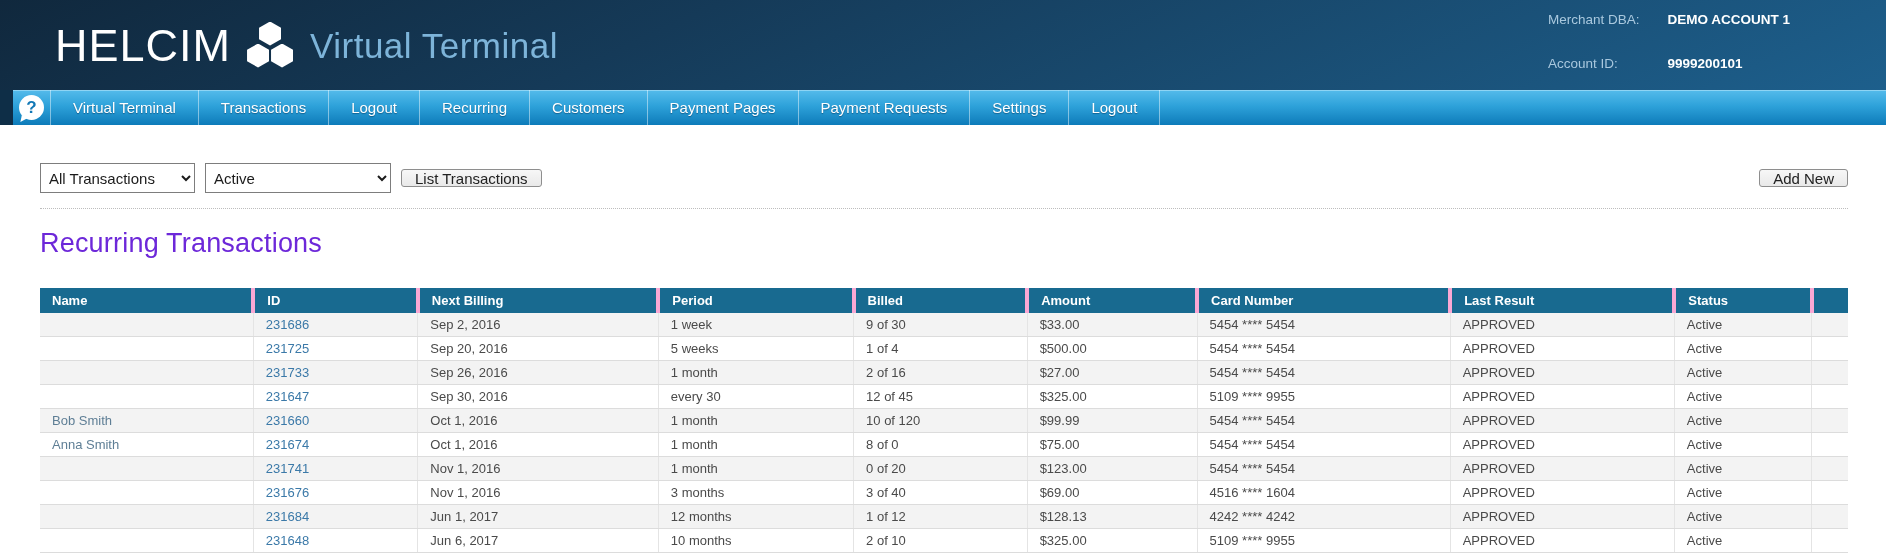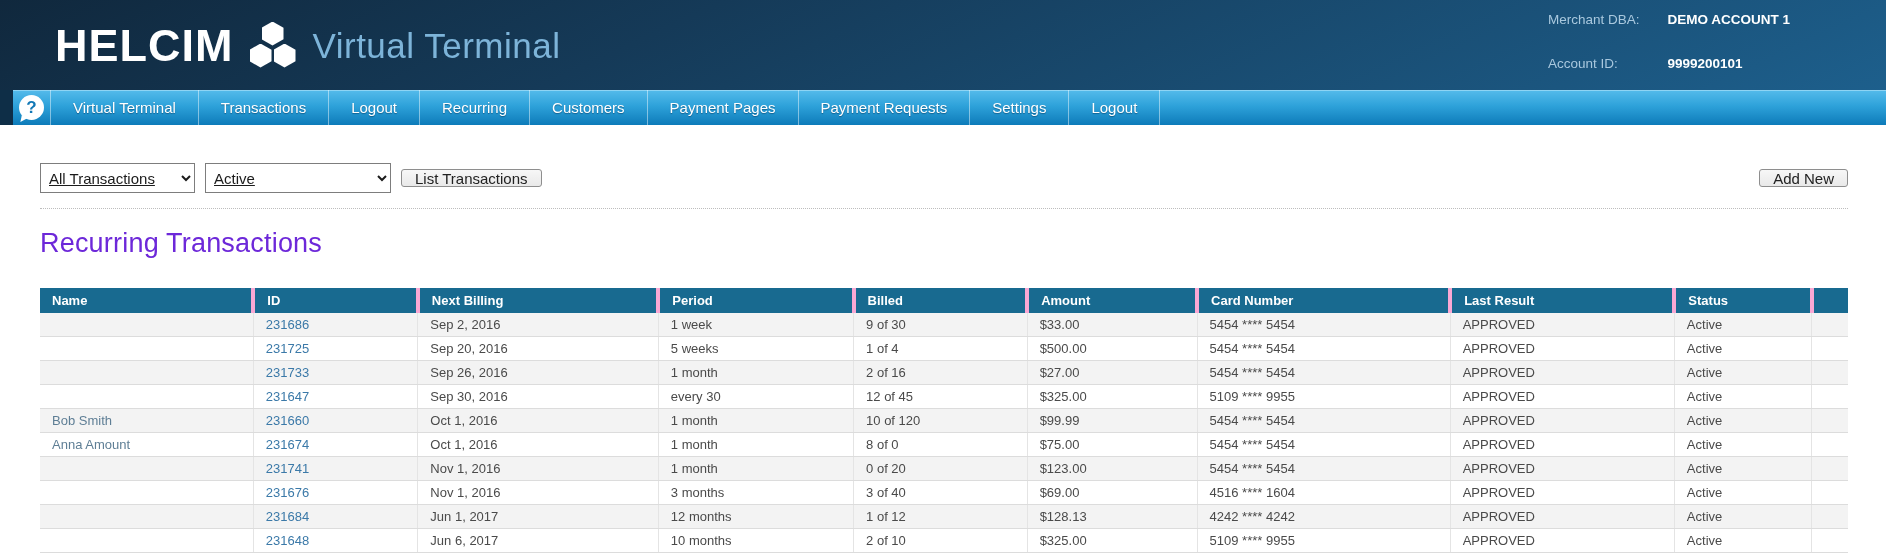--- a/index.html
+++ b/index.html
@@ -15,21 +15,21 @@
     height: 90px;
     background: linear-gradient(155deg, #10283d 0%, #153a58 35%, #1d5f8c 100%);
     display: flex;
     align-items: center;
     padding: 0 38px 0 55px;
   }
   .brand { display: flex; align-items: center; gap: 16px; }
   .brand-name {
     color: #ffffff;
     font-size: 45px;
-    font-weight: bold;
+    font-weight: normal;
     letter-spacing: 1px;
     line-height: 1;
   }
   .hex-logo { position: relative; width: 47px; height: 47px; flex: 0 0 auto; }
   .hex { position: absolute; width: 22px; height: 24px; background: #fff;
     clip-path: polygon(50% 0, 100% 26%, 100% 74%, 50% 100%, 0 74%, 0 26%); }
   .hex.top { left: 12px; top: 0; }
   .hex.bl  { left: 0;   top: 22px; }
   .hex.br  { left: 24px; top: 22px; }
   .product-name {
@@ -101,21 +101,20 @@
     padding: 38px 38px 0 40px;
   }
   .filter-select {
     height: 30px;
     font-size: 15px;
     font-family: "Liberation Sans", sans-serif;
     border: 1px solid #7d7d7d;
     background: #ffffff;
     color: #1b1b1b;
     padding: 0 4px;
-    text-decoration: underline;
   }
   .filter-select.type-select { width: 155px; }
   .filter-select.status-select { width: 186px; }
   .btn {
     height: 18px;
     padding: 0 13px;
     font-size: 15px;
     font-family: "Liberation Sans", sans-serif;
     color: #222;
     background: linear-gradient(#f7f7f7, #e9e9e9);
@@ -311,21 +310,21 @@
           <td>Oct 1, 2016</td>
           <td>1 month</td>
           <td>10 of 120</td>
           <td>$99.99</td>
           <td>5454 **** 5454</td>
           <td>APPROVED</td>
           <td>Active</td>
           <td></td>
         </tr>
         <tr>
-          <td class="name-cell">Anna Amount</td>
+          <td class="name-cell">Anna Smith</td>
           <td class="link-cell">231674</td>
           <td>Oct 1, 2016</td>
           <td>1 month</td>
           <td>8 of 0</td>
           <td>$75.00</td>
           <td>5454 **** 5454</td>
           <td>APPROVED</td>
           <td>Active</td>
           <td></td>
         </tr>

